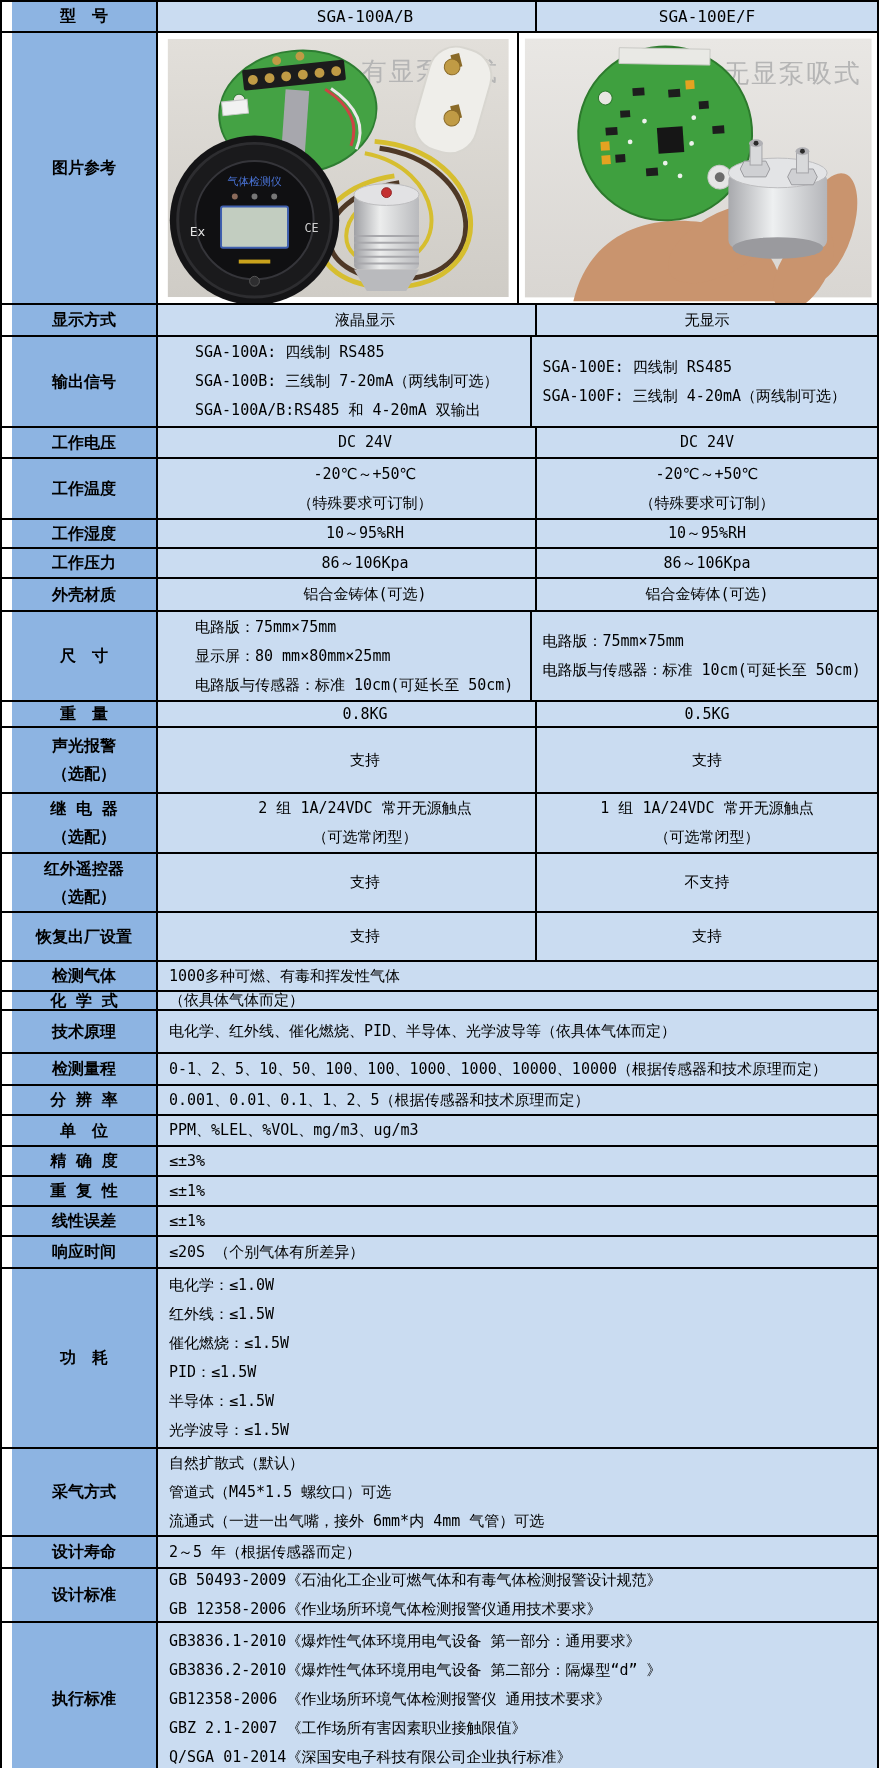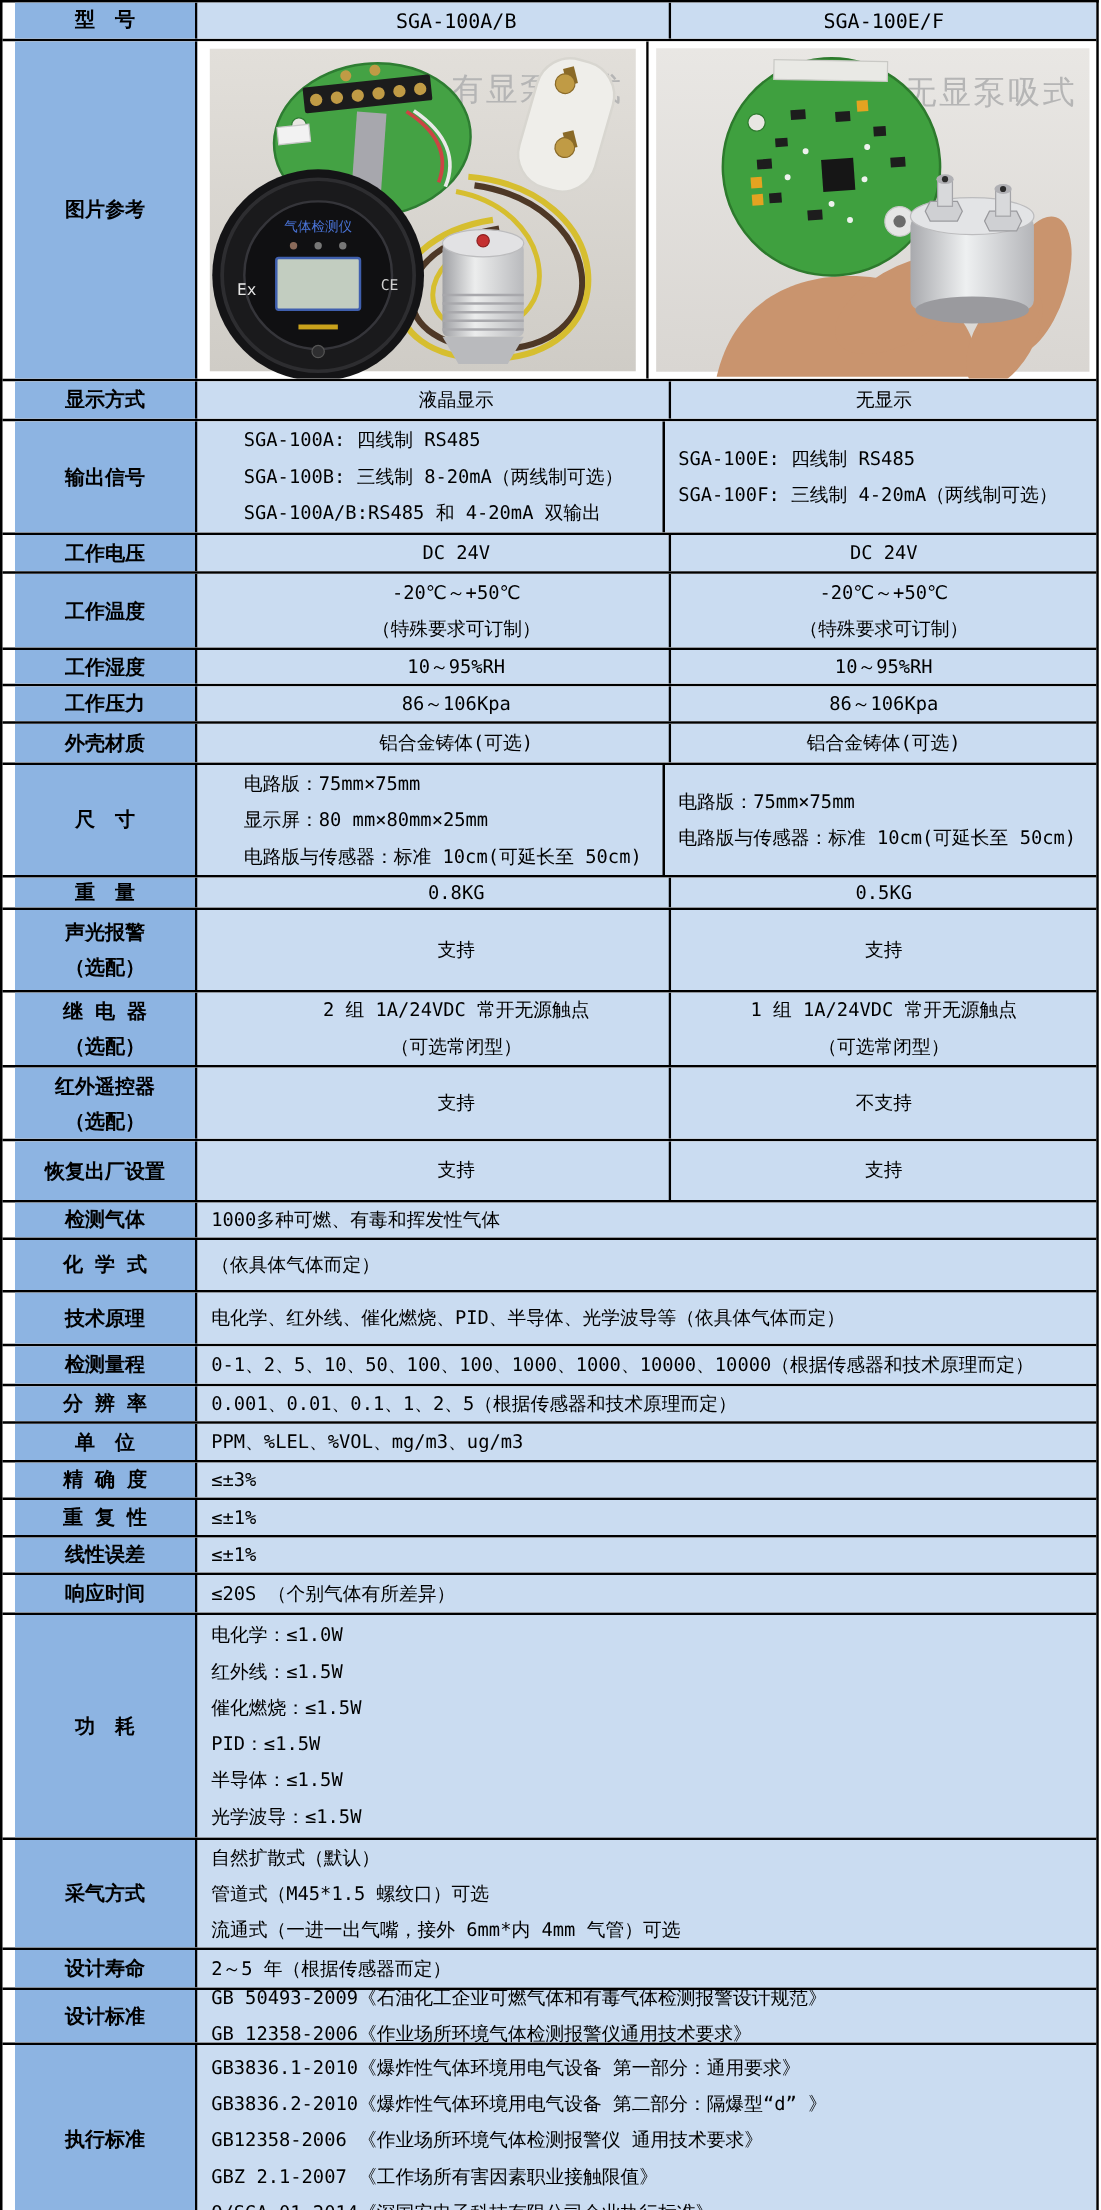--- a/index.html
+++ b/index.html
@@ -219,21 +219,21 @@
         <div class="ln">无显示</div>
       </div>
   </div>
 
   <div class="row" style="height:91px">
     <div class="lbl">
         <div class="lln">输出信号</div>
       </div>
     <div class="v first lft">
       <div class="ln">SGA-100A: 四线制 RS485</div>
-      <div class="ln">SGA-100B: 三线制 8-20mA（两线制可选）</div>
+      <div class="ln">SGA-100B: 三线制 7-20mA（两线制可选）</div>
       <div class="ln">SGA-100A/B:RS485 和 4-20mA 双输出</div>
     </div>
     <div class="v lft">
       <div class="ln">SGA-100E: 四线制 RS485</div>
       <div class="ln">SGA-100F: 三线制 4-20mA（两线制可选）</div>
     </div>
   </div>
 
   <div class="row" style="height:31px">
     <div class="lbl">
@@ -379,21 +379,21 @@
 
   <div class="row" style="height:30px">
     <div class="lbl">
         <div class="lln">检测气体</div>
       </div>
     <div class="v lft">
         <div class="ln">1000多种可燃、有毒和挥发性气体</div>
       </div>
   </div>
 
-  <div class="row" style="height:42px">
+  <div class="row" style="height:19px">
     <div class="lbl">
         <div class="lln">化 学 式</div>
       </div>
     <div class="v lft">
         <div class="ln">（依具体气体而定）</div>
       </div>
   </div>
 
   <div class="row" style="height:43px">
     <div class="lbl">
@@ -494,21 +494,21 @@
 
   <div class="row" style="height:32px">
     <div class="lbl">
         <div class="lln">设计寿命</div>
       </div>
     <div class="v lft">
         <div class="ln">2～5 年（根据传感器而定）</div>
       </div>
   </div>
 
-  <div class="row" style="height:44px">
+  <div class="row" style="height:54px">
     <div class="lbl">
         <div class="lln">设计标准</div>
       </div>
     <div class="v lft">
       <div class="ln">GB 50493-2009《石油化工企业可燃气体和有毒气体检测报警设计规范》</div>
       <div class="ln">GB 12358-2006《作业场所环境气体检测报警仪通用技术要求》</div>
     </div>
   </div>
 
   <div class="row" style="height:154px">

